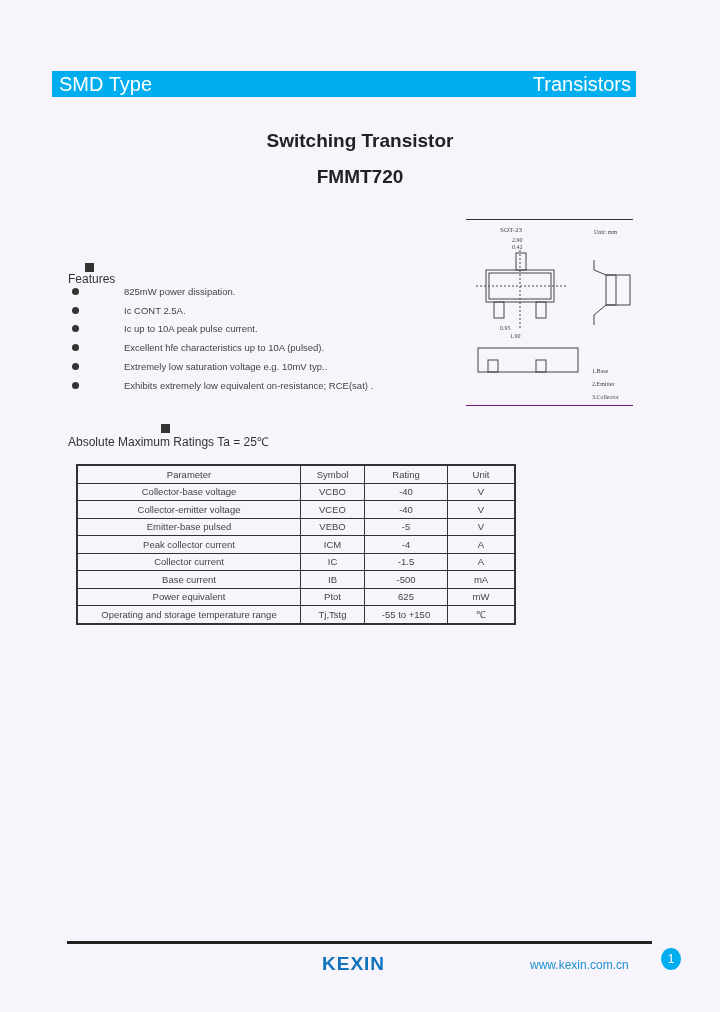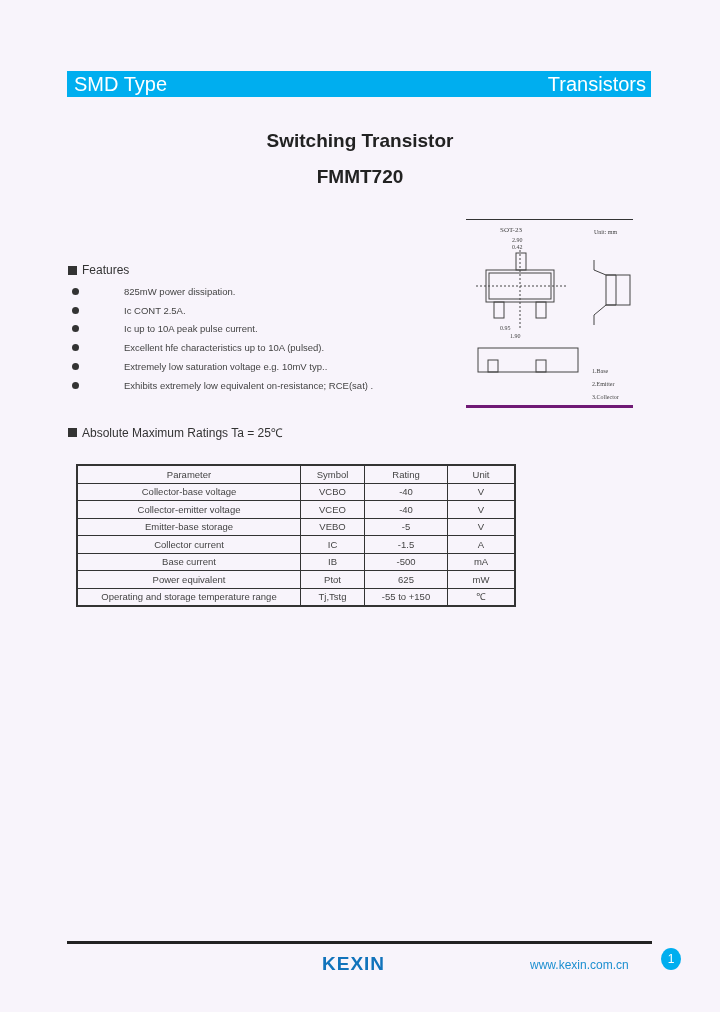--- a/index.html
+++ b/index.html
@@ -1,24 +1,24 @@
 <!DOCTYPE html>
 <html><head>
 <meta charset="utf-8">
 <style>
   html, body { margin:0; padding:0; }
   body { width:720px; height:1012px; background:#f8f4fb; position:relative; font-family:"Liberation Sans", sans-serif; color:#222; overflow:hidden; }
-  .hdr { position:absolute; left:67px; top:71px; width:584px; height:26px; background:#00aeef; color:#fff; font-size:20px; display:flex; justify-content:space-between; align-items:center; box-sizing:border-box; padding:0 5px 0 7px; }
+  .hdr { position:absolute; left:52px; top:71px; width:584px; height:26px; background:#00aeef; color:#fff; font-size:20px; display:flex; justify-content:space-between; align-items:center; box-sizing:border-box; padding:0 5px 0 7px; }
   .title { position:absolute; left:0; width:720px; text-align:center; font-weight:bold; font-size:19px; color:#222; }
-  .sec { position:absolute; left:68px; font-size:12px; color:#333; display:flex; align-items:center; }
+  .sec { position:absolute; left:68px; font-size:12px; color:#333; display:flex; align-items:center;flex-direction:column; }
   .sq { display:inline-block; width:9px; height:9px; background:#333; margin-right:5px; }
   .feat { position:absolute; left:72px; top:282px; font-size:9.5px; color:#444; }
   .feat .li { height:18.8px; display:flex; align-items:center;gap:40px; }
   .dot { display:inline-block; width:7px; height:7px; border-radius:50%; background:#333; margin-right:5px; }
-  .pkg { position:absolute; left:466px; top:219px; width:167px; height:185px; border-top:1px solid #333; border-bottom:3px solid #701a75; }
+  .pkg { position:absolute; left:466px; top:219px; width:167px; height:185px; border-top:1px solid #333; border-bottom:1px solid #701a75; }
   table { position:absolute; left:76px; top:464px; border-collapse:collapse; font-size:9.5px; color:#444; border:2px solid #333; }
   td, th { border:1px solid #333; height:16.5px; padding:0 3px; font-weight:normal;text-align:center; }
   th { text-align:center; }
   td.c { text-align:center; }
   .footline { position:absolute; left:67px; top:941px; width:585px; height:3px; background:#222; }
   .logo { position:absolute; left:322px; top:953px; font-size:19px; font-weight:bold; color:#1173bb; letter-spacing:1px; }
   .url { position:absolute; left:530px; top:958px; font-size:12px; color:#1d8fd0;text-align:center; }
   .pn { position:absolute; left:661px; top:948px; width:20px; height:22px; border-radius:50%; background:#00aeef; color:#fff; font-size:12px; display:flex; align-items:center; justify-content:center; }
 </style>
 </head>
@@ -113,24 +113,30 @@
         <td class="c">-40</td>
         <td class="c">V</td>
       </tr>
   <tr>
         <td>Collector-emitter voltage</td>
         <td class="c">VCEO</td>
         <td class="c">-40</td>
         <td class="c">V</td>
       </tr>
   <tr>
-        <td>Emitter-base storage</td>
+        <td>Emitter-base pulsed</td>
         <td class="c">VEBO</td>
         <td class="c">-5</td>
         <td class="c">V</td>
+      </tr>
+  <tr>
+        <td>Peak collector current</td>
+        <td class="c">ICM</td>
+        <td class="c">-4</td>
+        <td class="c">A</td>
       </tr>
   <tr>
         <td>Collector current</td>
         <td class="c">IC</td>
         <td class="c">-1.5</td>
         <td class="c">A</td>
       </tr>
   <tr>
         <td>Base current</td>
         <td class="c">IB</td>

